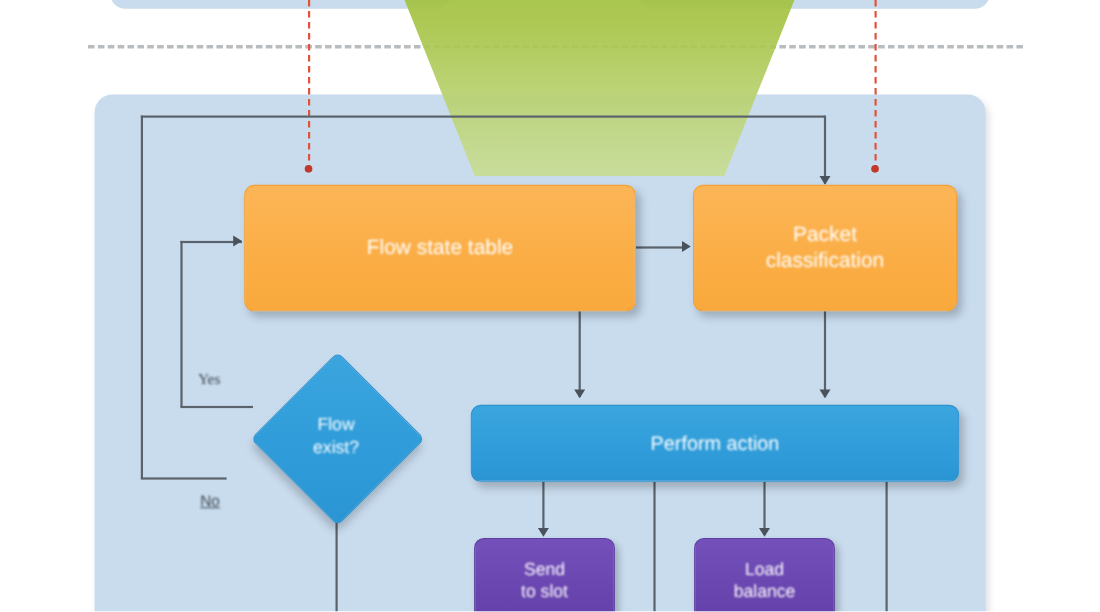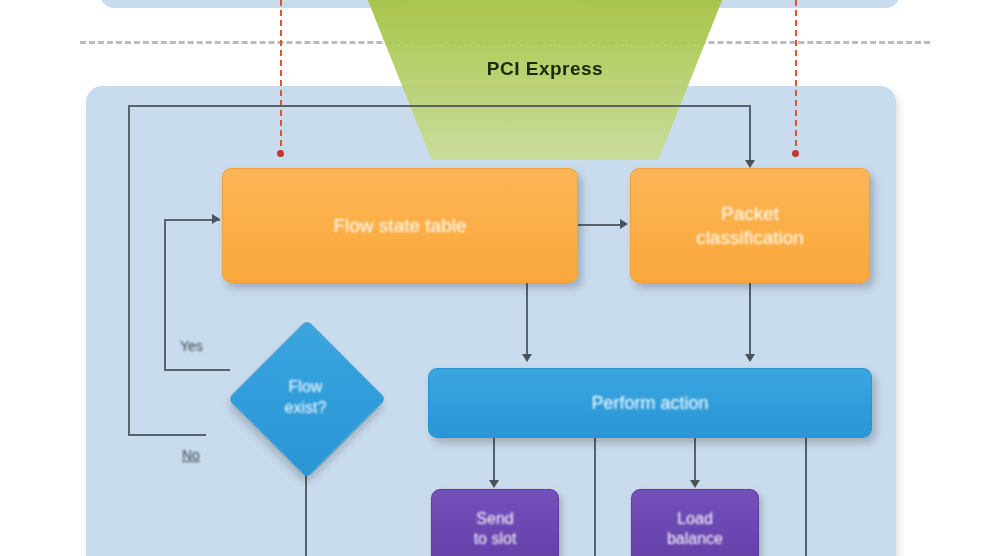--- a/index.html
+++ b/index.html
@@ -203,21 +203,20 @@
 
   <div class="h-dash"></div>
 
   <div class="v-dash" style="left:280px; top:0px; height:156px;"></div>
   <div class="v-dot" style="left:277px; top:150px;"></div>
 
   <div class="v-dash" style="left:795px; top:0px; height:156px;"></div>
   <div class="v-dot" style="left:792px; top:150px;"></div>
 
   <div id="pci-lane"></div>
-  <div id="pci-label">PCI Express</div>
 
   <div class="line line-v" style="left:128px; top:105px; height:330px;"></div>
   <div class="line line-h" style="left:128px; top:105px; width:622px;"></div>
   <div class="line line-v" style="left:749px; top:105px; height:62px;"></div>
   <div class="arrow-down" style="left:745px; top:160px;"></div>
 
   <div class="line line-v" style="left:164px; top:219px; height:151px;"></div>
   <div class="line line-h" style="left:164px; top:219px; width:56px;"></div>
   <div class="line line-h" style="left:164px; top:369px; width:66px;"></div>
   <div class="arrow-right" style="left:212px; top:214px;"></div>
@@ -277,16 +276,16 @@
     </div>
   </div>
 
   <div class="node node-purple" id="node-load-balance" style="left:631px; top:489px; width:128px; height:80px;">
     <div class="node-label">
       <span>Load</span><br>
       <span>balance</span>
     </div>
   </div>
 
-  <div class="branch-label" style="left:180px; top:338px;">Yes</div>
+  <div class="branch-label" style="left:180px; top:338px;font-family:Liberation Serif, serif;">Yes</div>
   <div class="branch-label" style="left:182px; top:447px;text-decoration:underline;">No</div>
 
 </div>
 
 </body></html>

